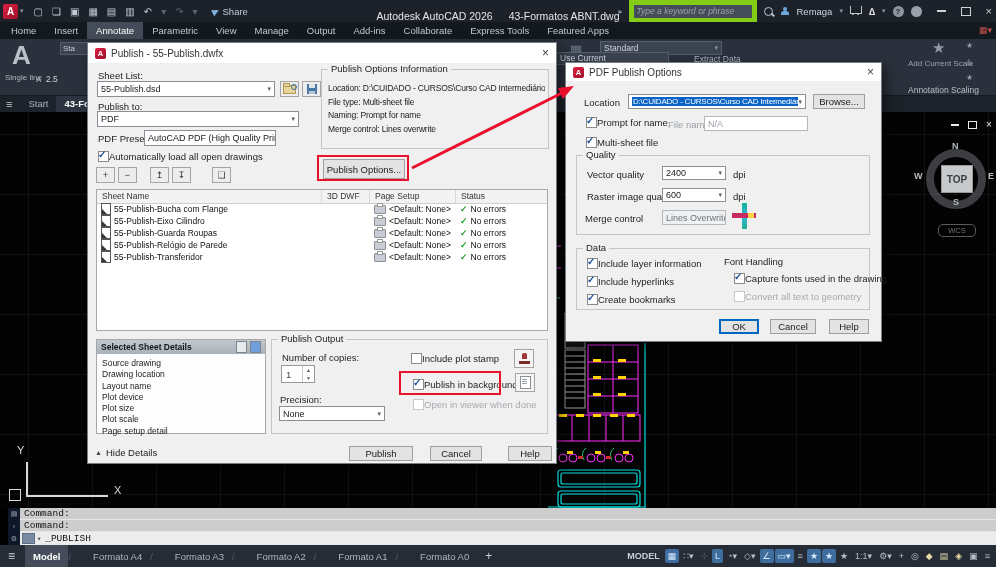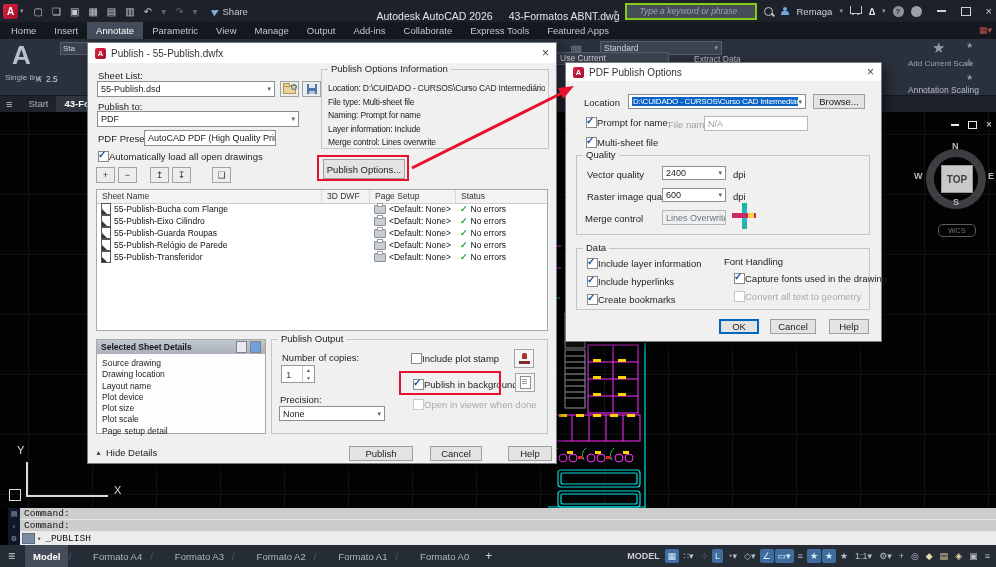--- a/index.html
+++ b/index.html
@@ -13,22 +13,22 @@
   .tcaret{color:#8d949e;font-size:7px;margin:0 4px 0 2px}
   .qat{display:flex;align-items:center;gap:9px;margin-left:6px}
   .qico{color:#c3c9d1;font-size:10px}
   .qico.dim{color:#5d646e}
   .share{display:flex;align-items:center;gap:4px;margin-left:14px;color:#c3c9d1;font-size:9.5px}
   .plane{display:inline-block;transform:rotate(-28deg);color:#7fb2e0;font-size:9px}
   .ttitle{position:absolute;left:0;right:0;top:0;height:22px;display:flex;gap:16px;justify-content:center;
           align-items:flex-end;font-size:10.5px;color:#e2e6ea;pointer-events:none}
   .tright{position:absolute;right:4px;top:0;height:22px;display:flex;align-items:center;gap:7px}
   .scaret{color:#8d949e;font-size:8px}
-  .searchbox{width:116px;height:13px;background:#454d59;border:2px solid #84cc16;color:#9aa2ac;
-             font-size:8.5px;font-style:italic;line-height:13px;padding-left:12px;white-space:nowrap;overflow:hidden}
+  .searchbox{width:116px;height:13px;background:#454d59;border:5px solid #84cc16;color:#9aa2ac;
+             font-size:8.5px;font-style:italic;line-height:13px;padding-left:2px;white-space:nowrap;overflow:hidden}
   .mag{width:7px;height:7px;border:1.5px solid #c0c6cd;border-radius:50%;position:relative}
   .mag::after{content:"";position:absolute;left:6px;top:6px;width:4px;height:1.5px;background:#c0c6cd;transform:rotate(45deg)}
   .person{width:9px;height:9px;position:relative}
   .person::before{content:"";position:absolute;left:2.5px;top:0;width:4px;height:4px;border-radius:50%;background:#6fa8dc}
   .person::after{content:"";position:absolute;left:0.5px;top:4.5px;width:8px;height:4px;border-radius:3px 3px 0 0;background:#6fa8dc}
   .uname{color:#cdd3da;font-size:9.5px}
   .tc{color:#8d949e;font-size:7px}
   .cart{width:10px;height:7px;border:1.2px solid #c0c6cd;border-top:none;position:relative;margin-top:-2px}
   .cart::after{content:"";position:absolute;left:1px;top:7px;width:2px;height:2px;border-radius:50%;background:#c0c6cd;box-shadow:5px 0 0 #c0c6cd}
   .adsk{color:#e2e6ea;font-size:10px;font-weight:bold}
@@ -472,21 +472,20 @@
   <div class="tbtn" style="left:62px;top:124px">↥</div>
   <div class="tbtn" style="left:84px;top:124px">↧</div>
   <div class="tbtn" style="left:124px;top:124px">❏</div>
 
   <div class="grp" style="left:233px;top:26px;width:228px;height:80px">
     <span class="gtitle">Publish Options Information</span>
     <div class="ilines">
         <div class="iline">Location: D:\CUIDADO - CURSOS\Curso CAD Intermediário\</div>
         <div class="iline">File type: Multi-sheet file</div>
         <div class="iline">Naming: Prompt for name</div>
-        <div class="iline">Layer information: Include</div>
         <div class="iline">Merge control: Lines overwrite</div>
       </div>
   </div>
 
   <div class="wbtn" style="left:235px;top:116px;width:82px;height:20px">Publish Options...</div>
 
   <div class="table" style="left:8px;top:146px;width:452px;height:142px">
     <div class="thead">
       <span class="th c1">Sheet Name</span>
       <span class="th c2">3D DWF</span>

